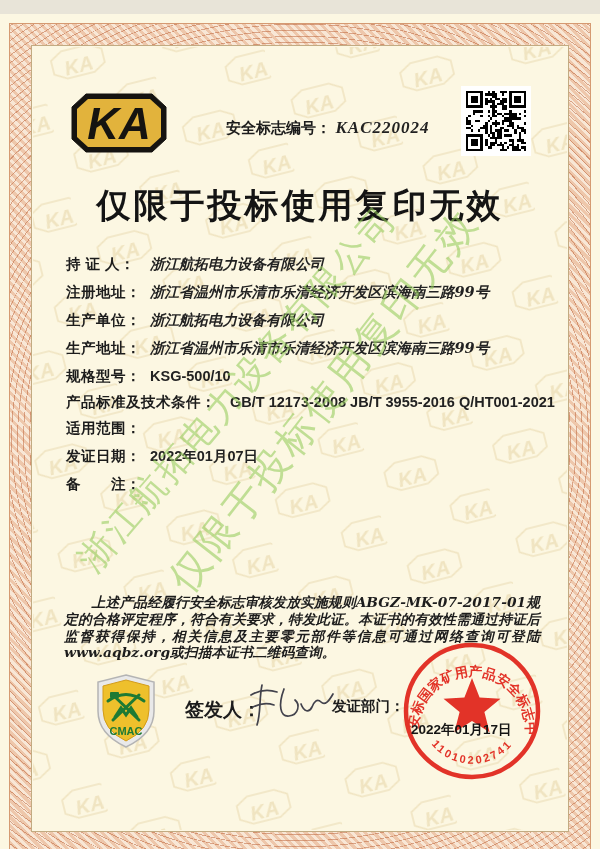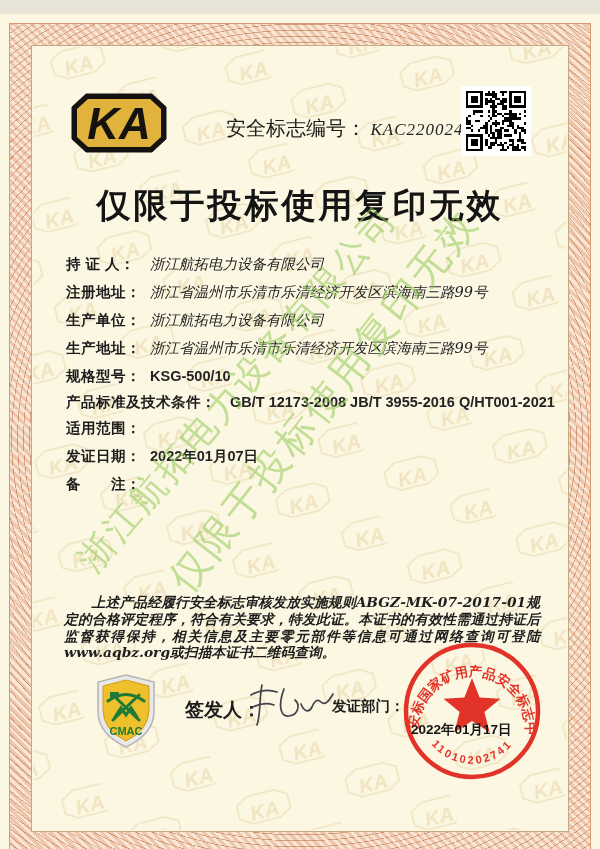--- a/index.html
+++ b/index.html
@@ -9,35 +9,35 @@
   .frame{position:absolute;inset:9px;border:1px solid #d59a72;
     background:
       repeating-radial-gradient(circle, rgba(186,94,52,.5) 0 .8px, rgba(0,0,0,0) .8px 6px),
       repeating-linear-gradient(45deg,#eec7ab 0 3px,#f8e7d6 3px 6px);}
   .frame-hole{position:absolute;inset:31px;background:#fcf7e2;border:1px solid #c2ab82;}
   .bg-pattern{position:absolute;left:33px;top:33px;width:534px;height:783px;z-index:1;}
   .content{position:absolute;inset:0;z-index:3;}
   
   .ka-logo{position:absolute;left:64px;top:77px;width:110px;height:64px;}
   .certno{position:absolute;left:226px;top:102px;line-height:24px;white-space:nowrap;}
-  .certno .lab{font-weight:normal;font-size:20px;}
+  .certno .lab{font-weight:bold;font-size:15px;}
   .certno .val{font-family:"Liberation Serif",serif;font-size:17px;letter-spacing:1px;}
   .qr{position:absolute;left:461px;top:72px;width:70px;height:70px;background:#fff;}
   .qr svg{position:absolute;inset:0;width:100%;height:100%;}
   
   .title{position:absolute;left:0;top:169px;width:100%;text-align:center;
          font-size:34px;font-weight:900;letter-spacing:3px;color:#141414;}
   
   .fields{position:absolute;left:66px;top:236px;width:474px;}
   .frow{display:flex;align-items:flex-start;height:28px;line-height:28px;white-space:nowrap;}
   .frow.tall{height:24px;line-height:24px;}
   .lbl{font-weight:bold;font-size:14.5px;letter-spacing:.5px;min-width:84px;flex:none;}
   .lbl.wide{min-width:0;margin-right:14px;}
   .val{font-family:"DejaVu Serif","Liberation Serif",serif;font-style:italic;
-       font-weight:400;font-size:14.5px;color:#222;}
+       font-weight:700;font-size:14.5px;color:#222;}
   .val.latin{font-family:"Liberation Sans",sans-serif;font-style:normal;font-weight:bold;}
   .val.w150{width:158px;flex:none;}
   .gap{width:62px;flex:none;}
   
   .statement{position:absolute;left:64px;top:580px;width:476px;
      font-family:"DejaVu Serif","Liberation Serif",serif;font-style:italic;font-weight:700;
      font-size:13.8px;line-height:16.8px;text-indent:2em;color:#1d1d1d;text-align:justify;}
   
   .cmac{position:absolute;left:91px;top:659px;width:70px;height:76px;}
   .signer-label{position:absolute;left:185px;top:683px;font-weight:bold;font-size:19px;}

